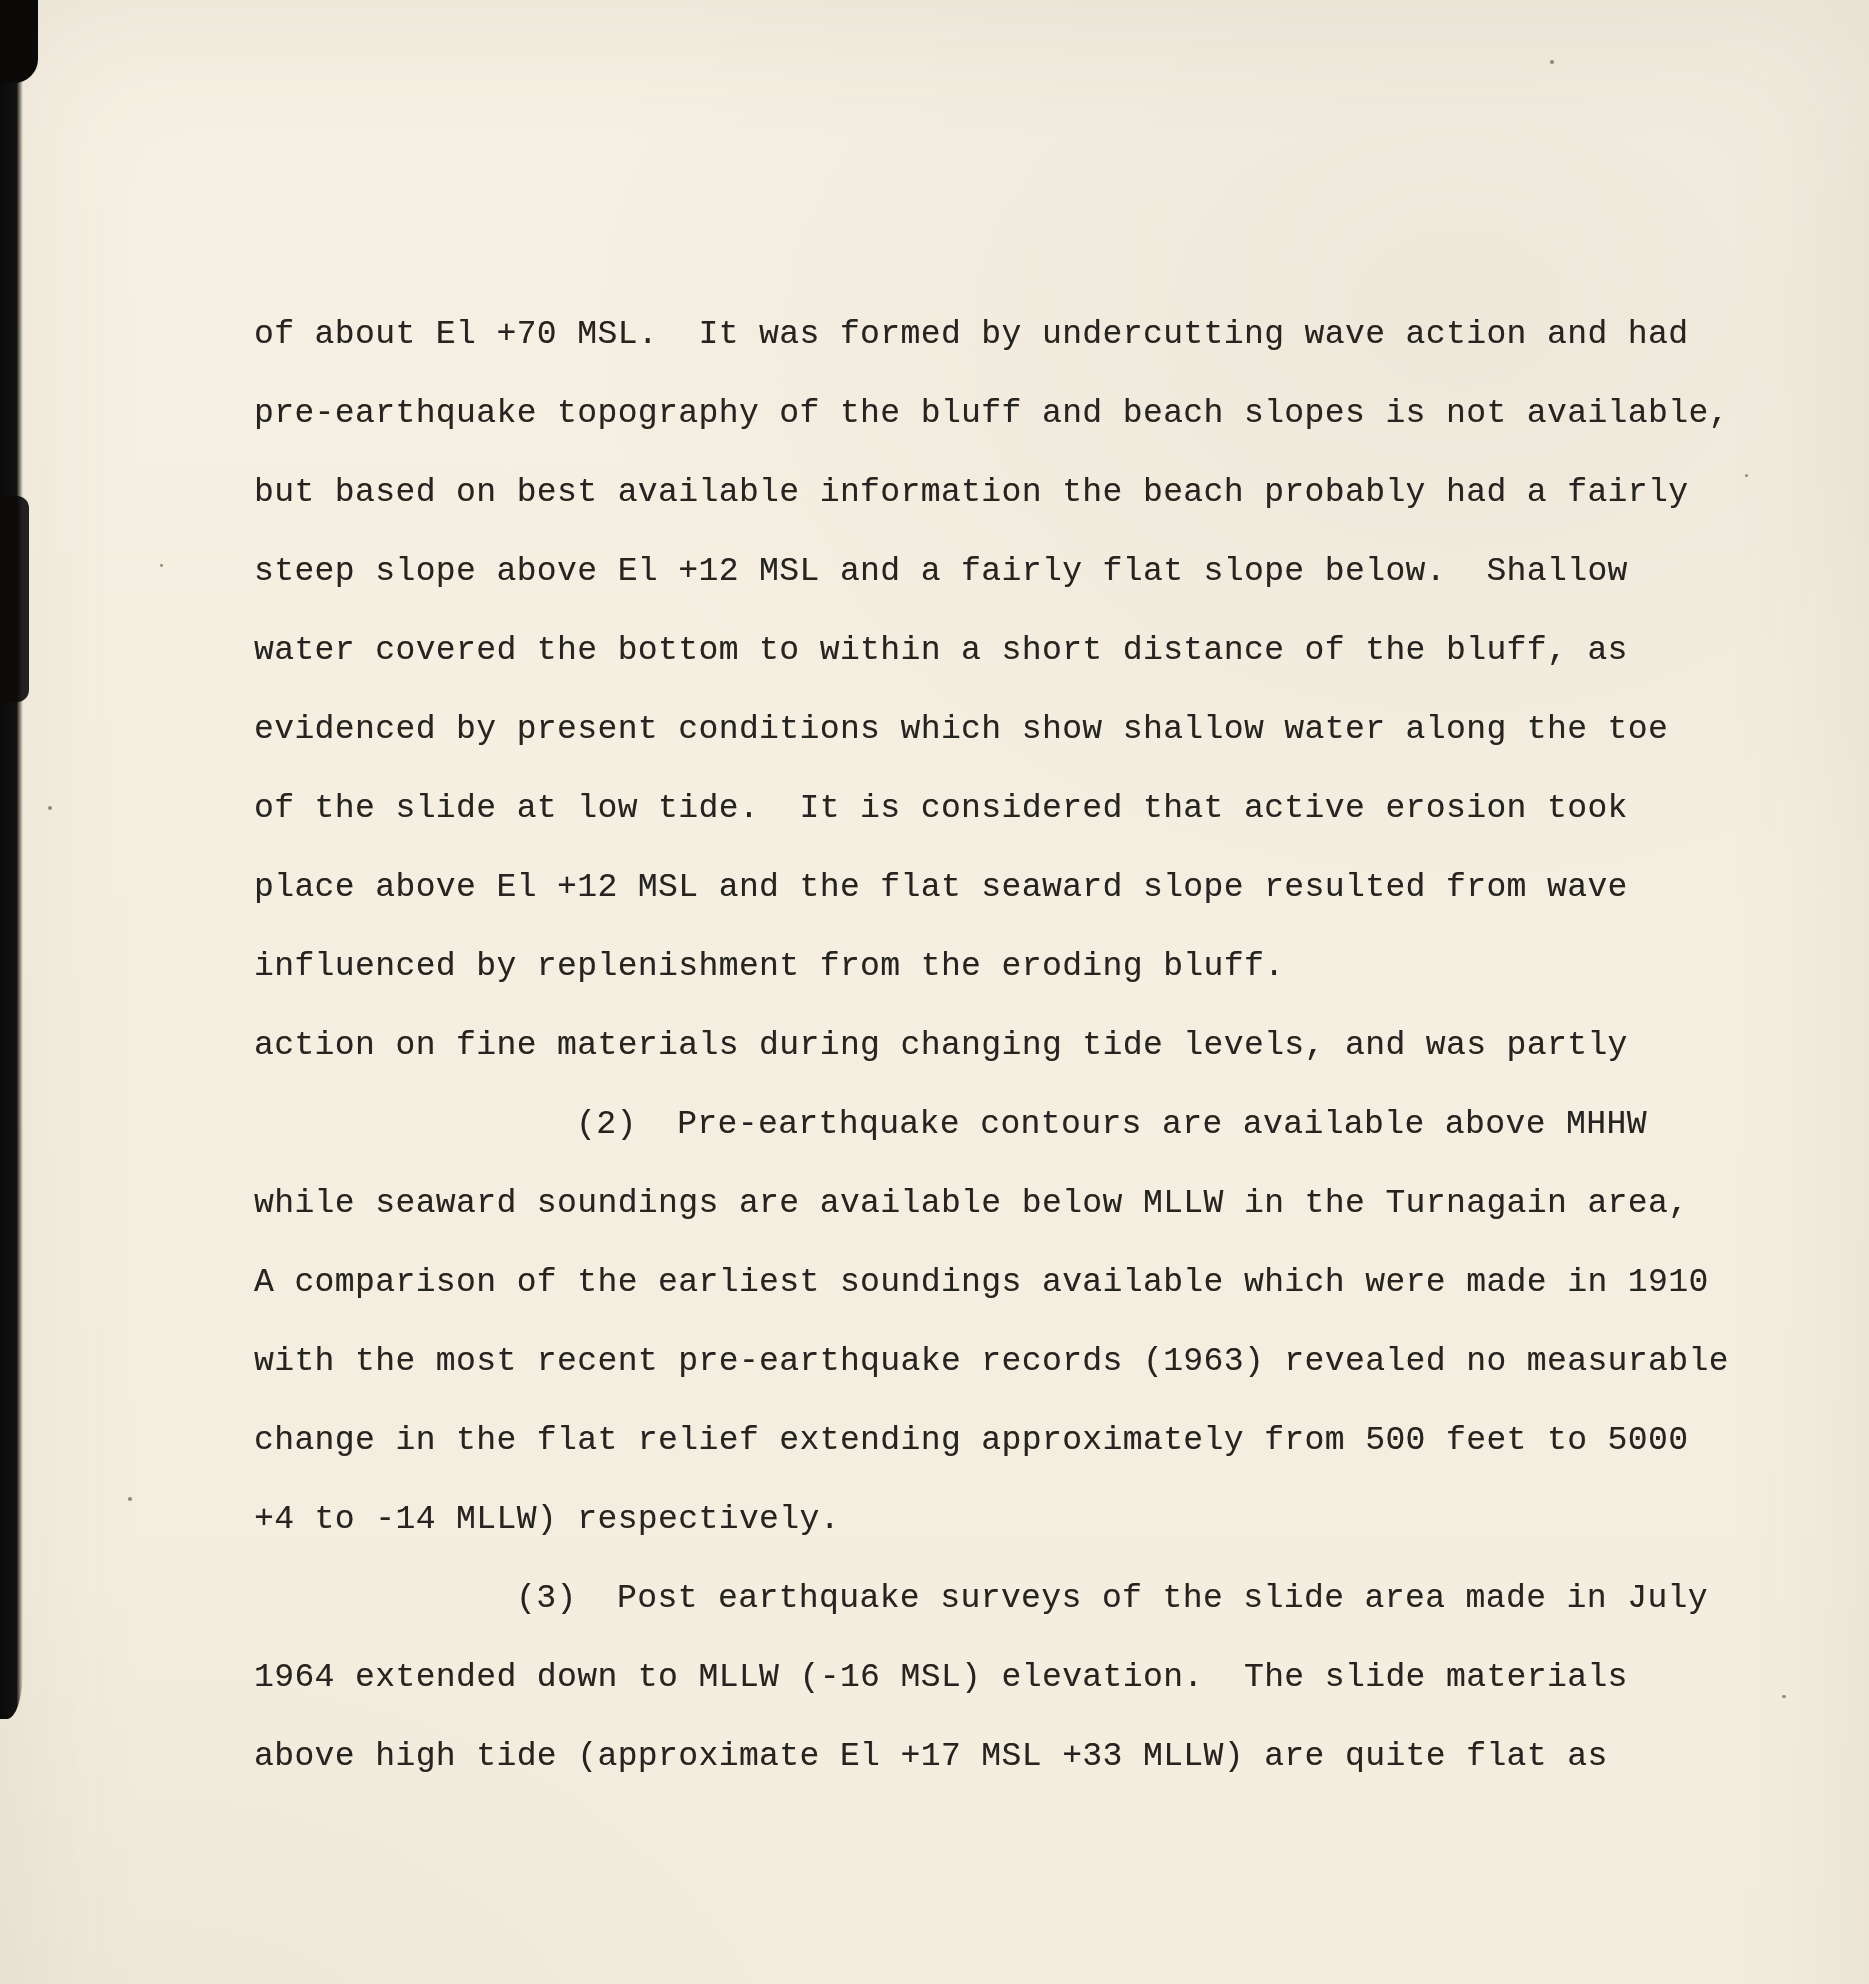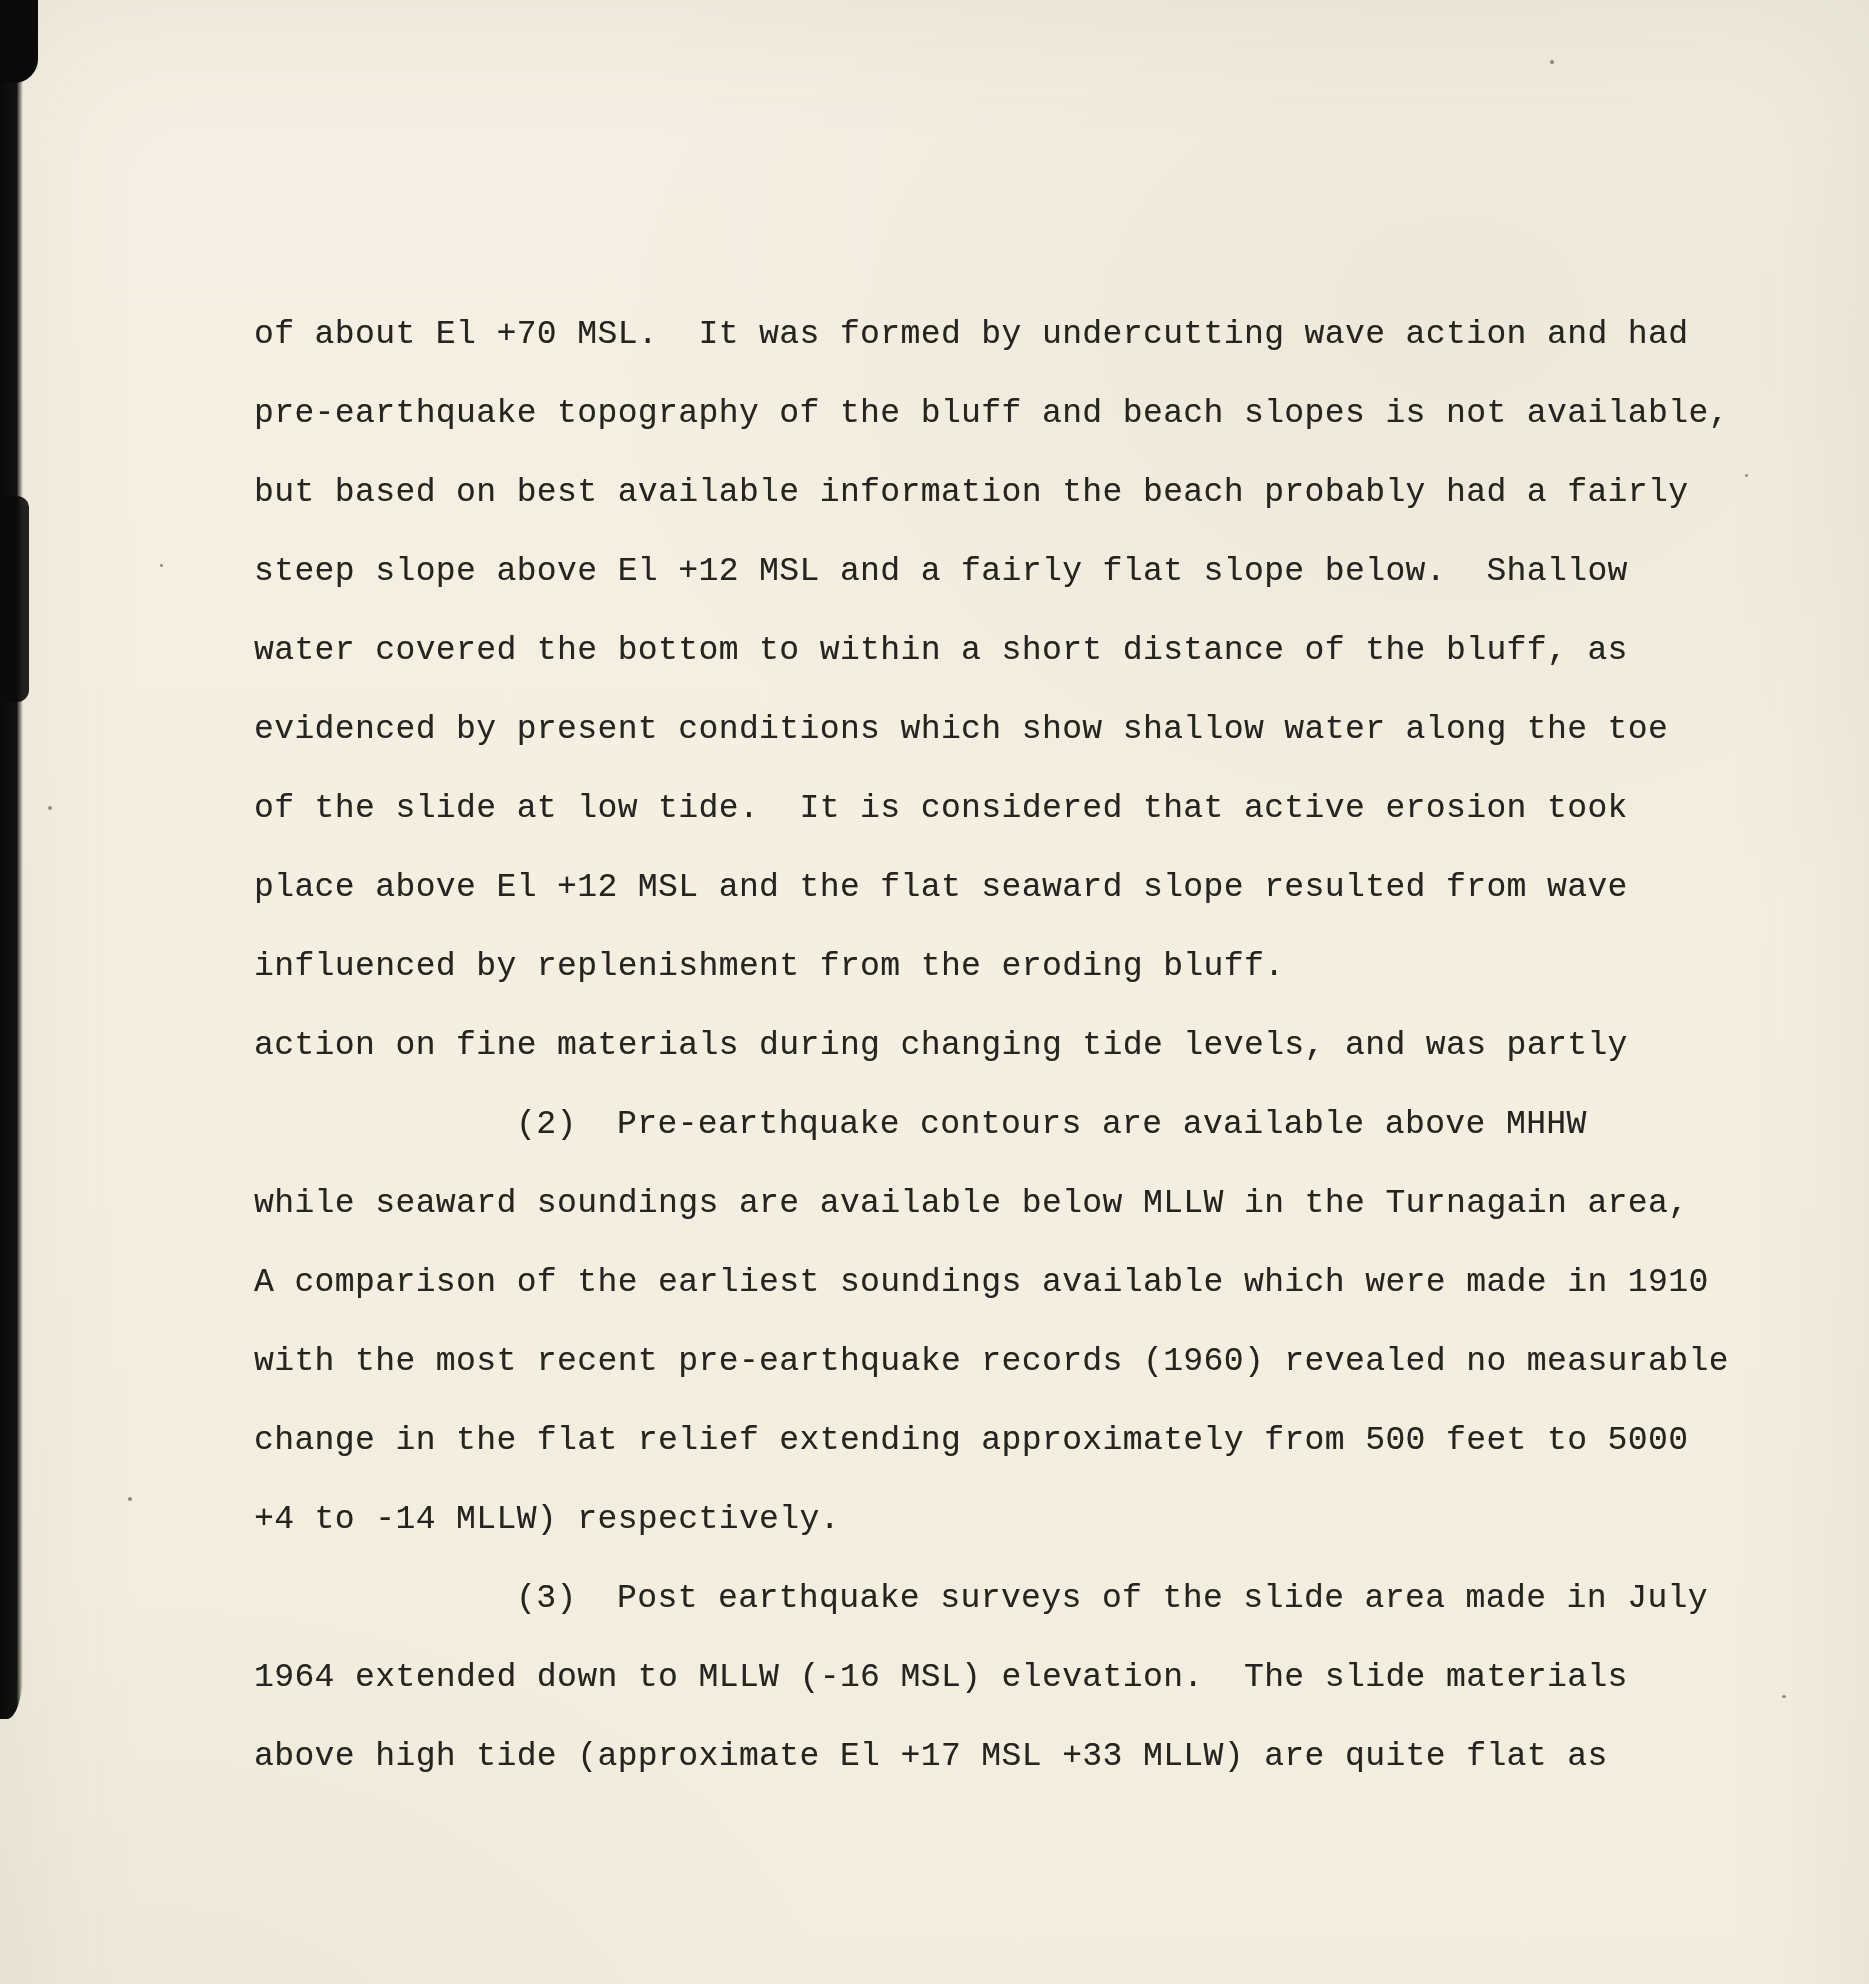--- a/index.html
+++ b/index.html
@@ -76,20 +76,21 @@
     letter-spacing: 0.4px;
     line-height: 79px;
     text-shadow: 0.2px 0.2px 0 rgba(38,36,32,0.35);
   }
   .line {
     white-space: pre;
     height: 79px;
   }
   .line.indent {
     text-indent: 262px;
+    text-align: center;
   }
 </style>
 </head>
 <body>
 
 <div class="page">
   <div class="scan-strip"></div>
 
   <div class="speck s1"></div>
   <div class="speck s2"></div>
@@ -105,21 +106,21 @@
       <div class="line">steep slope above El +12 MSL and a fairly flat slope below.  Shallow</div>
       <div class="line">water covered the bottom to within a short distance of the bluff, as</div>
       <div class="line">evidenced by present conditions which show shallow water along the toe</div>
       <div class="line">of the slide at low tide.  It is considered that active erosion took</div>
       <div class="line">place above El +12 MSL and the flat seaward slope resulted from wave</div>
       <div class="line">influenced by replenishment from the eroding bluff.</div>
       <div class="line">action on fine materials during changing tide levels, and was partly</div>
       <div class="line indent">(2)  Pre-earthquake contours are available above MHHW</div>
       <div class="line">while seaward soundings are available below MLLW in the Turnagain area,</div>
       <div class="line">A comparison of the earliest soundings available which were made in 1910</div>
-      <div class="line">with the most recent pre-earthquake records (1960) revealed no measurable</div>
+      <div class="line">with the most recent pre-earthquake records (1963) revealed no measurable</div>
       <div class="line">change in the flat relief extending approximately from 500 feet to 5000</div>
       <div class="line">+4 to -14 MLLW) respectively.</div>
       <div class="line indent">(3)  Post earthquake surveys of the slide area made in July</div>
       <div class="line">1964 extended down to MLLW (-16 MSL) elevation.  The slide materials</div>
       <div class="line">above high tide (approximate El +17 MSL +33 MLLW) are quite flat as</div>
     </div>
 
 </div>
 
 

